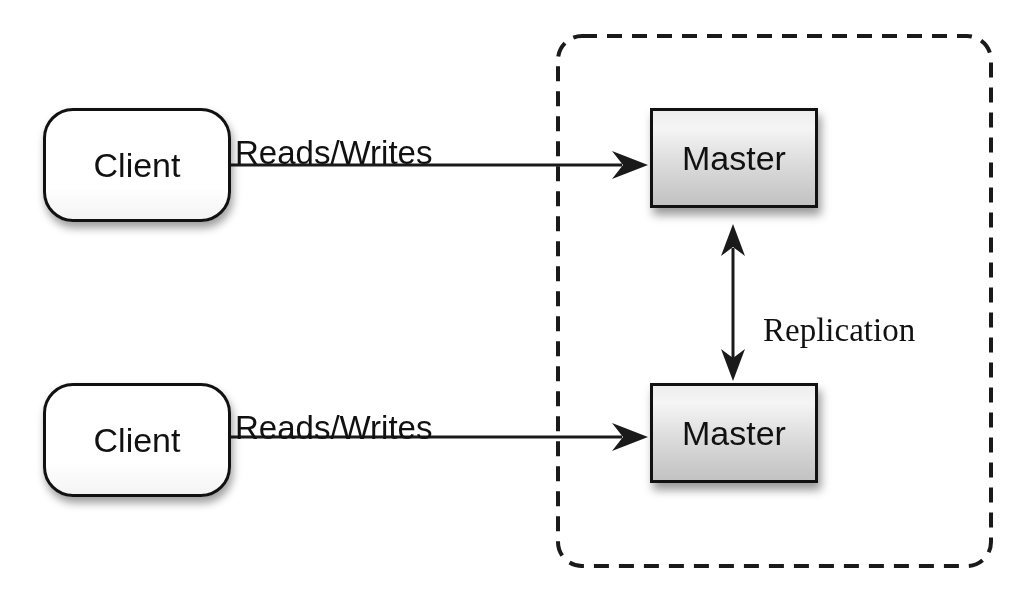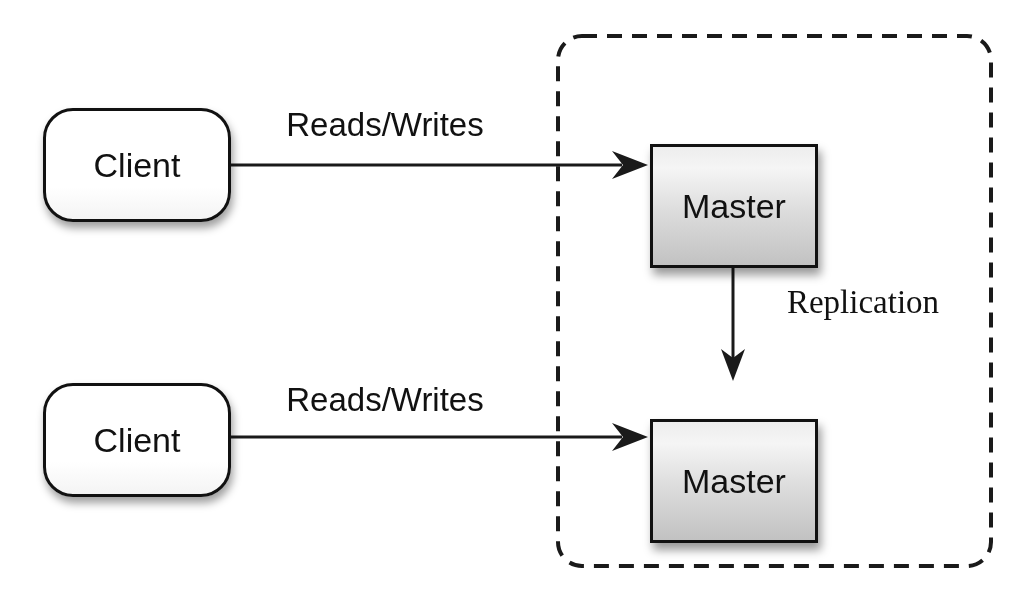--- a/index.html
+++ b/index.html
@@ -36,35 +36,35 @@
     left: 43px;
     border: 3px solid #111111;
     border-radius: 30px;
     background: linear-gradient(180deg, #ffffff 0%, #ffffff 70%, #f4f4f4 100%);
     box-shadow: 2px 6px 8px rgba(0,0,0,0.38);
   }
   .client-top { top: 108px; }
   .client-bottom { top: 383px; }
   .master {
     width: 168px;
-    height: 124px;
+    height: 100px;
     left: 650px;
     border: 3px solid #111111;
     background: linear-gradient(180deg, #ededed 0%, #f5f5f5 18%, #dcdcdc 55%, #c2c2c2 100%);
     box-shadow: 3px 7px 9px rgba(0,0,0,0.40);
-    margin-top: 36px;
   }
   .master-top { top: 108px; }
   .master-bottom { top: 383px; }
   .edge-label {
     position: absolute;
     font-size: 33px;
     color: #111111;
-    text-align: center;
+    text-align: left;
     white-space: nowrap;
+    margin-top: 28px;
   }
   .label-rw-top  { left: 235px; top: 106px; width: 300px; }
   .label-rw-bottom { left: 235px; top: 381px; width: 300px; }
   .label-replication { left: 763px; top: 284px; width: 200px; font-family: Liberation Serif, serif; }
 </style>
 </head>
 <body>
 
 <div class="canvas">
 

